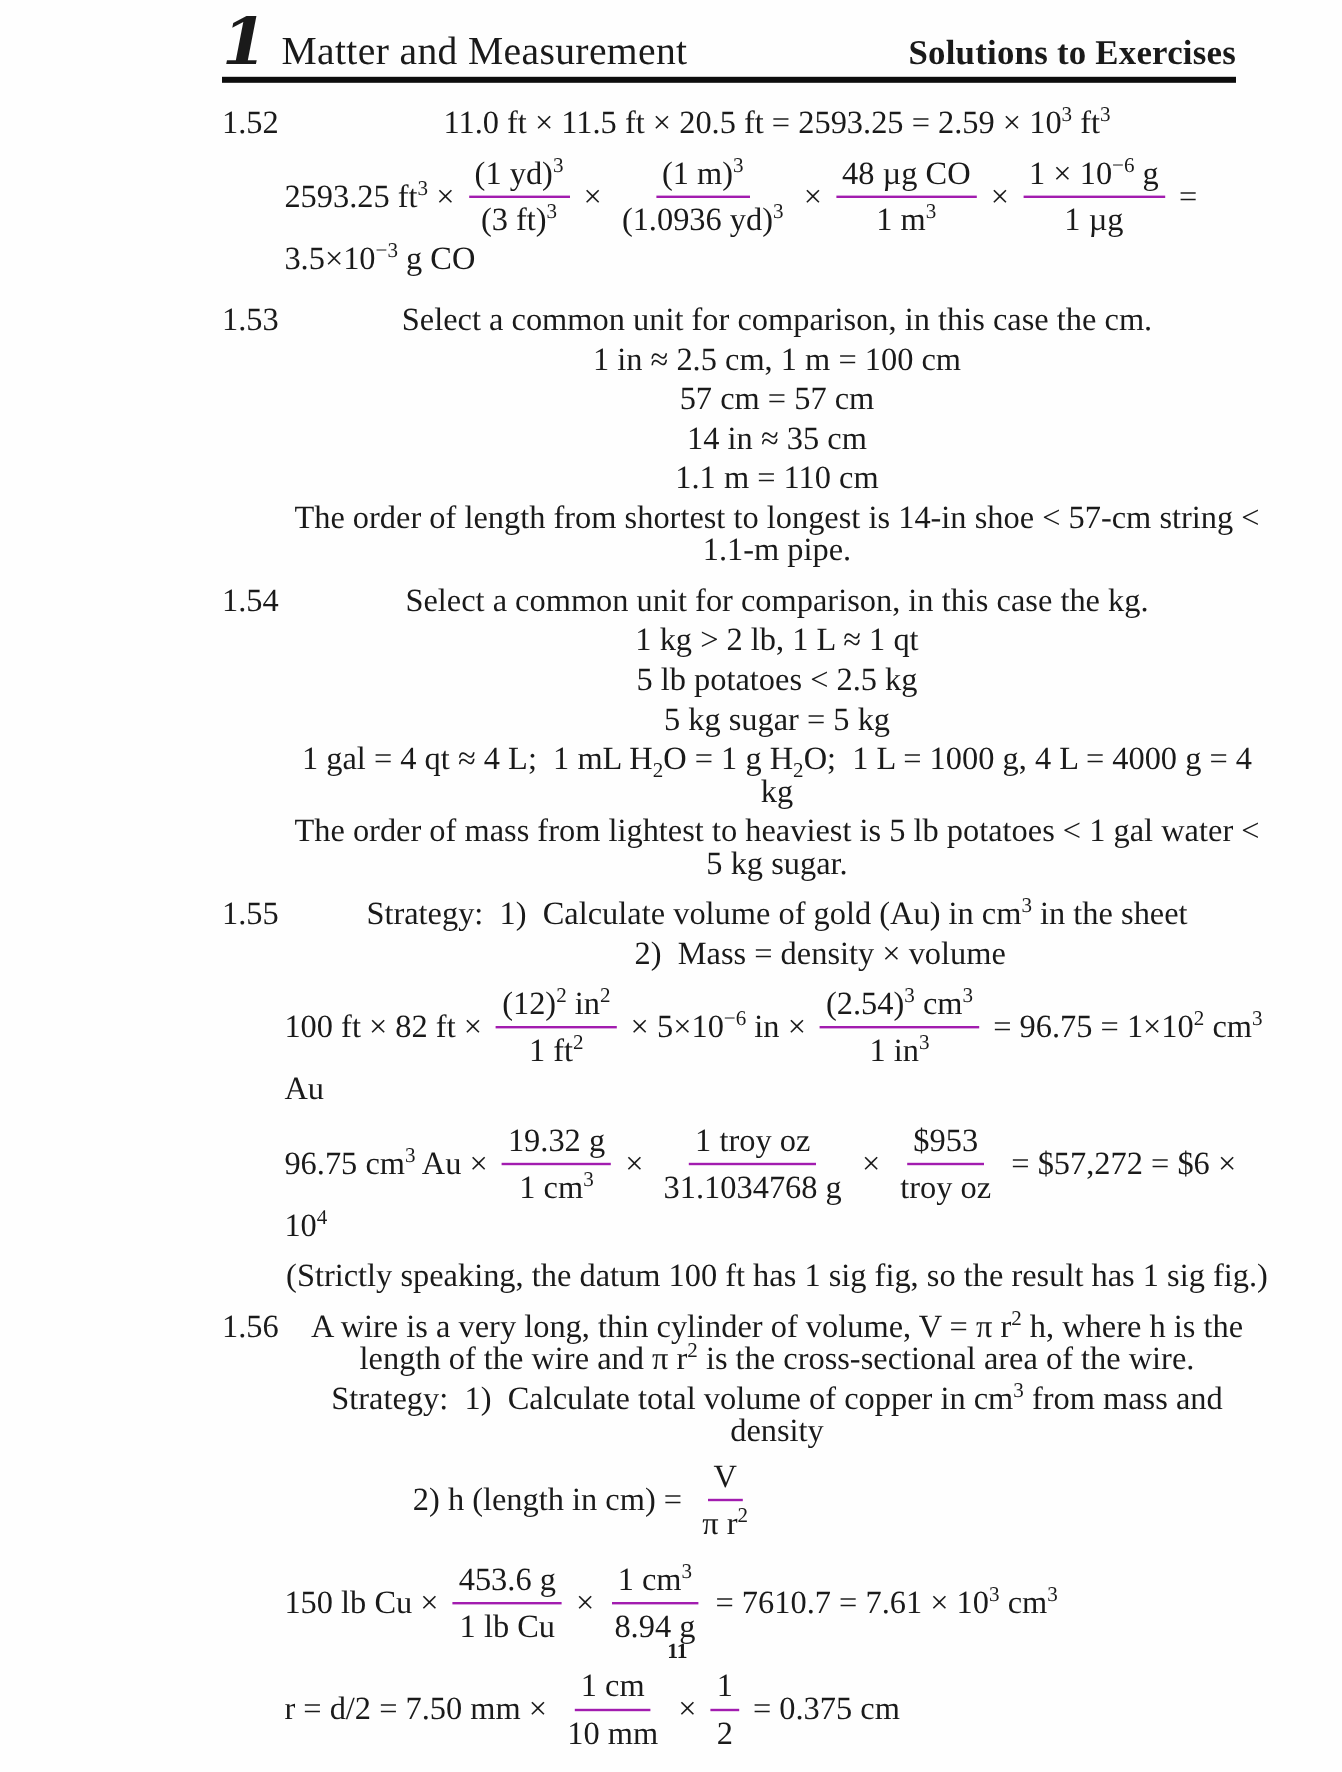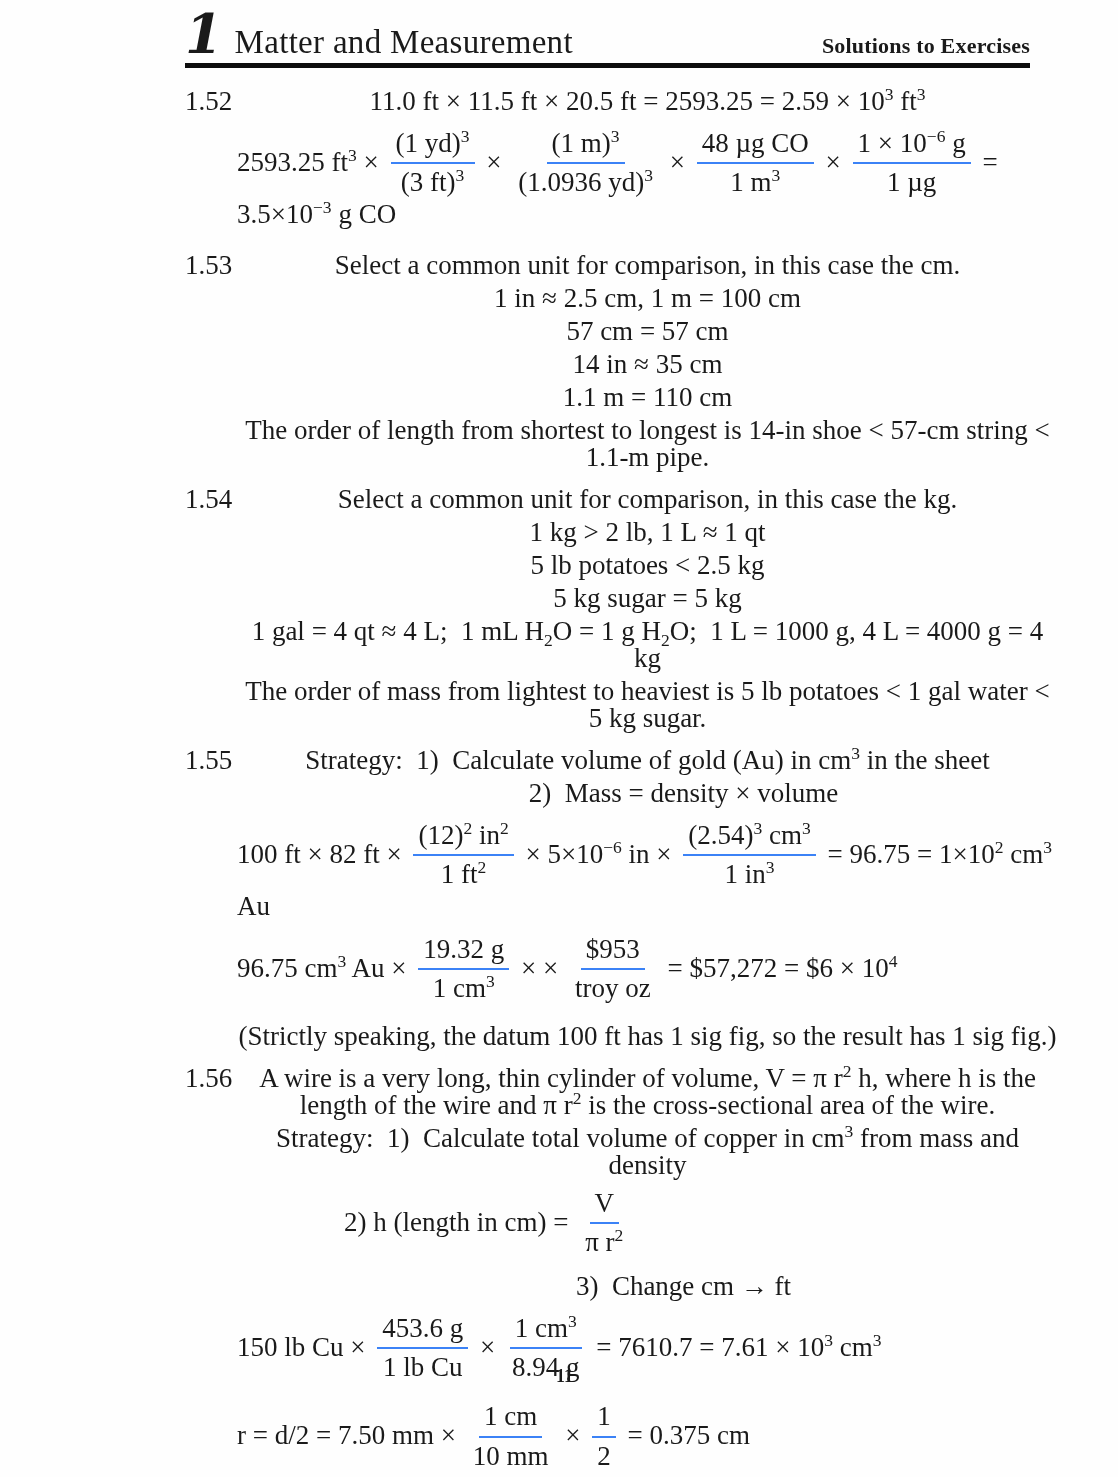--- a/index.html
+++ b/index.html
@@ -14,21 +14,21 @@
   .header {
     display:flex; align-items:baseline;
     margin:10px 88px 0 185px;
   }
   .chnum {
     font-size:54px; font-style:italic; font-weight:bold;
     line-height:0.9; margin-right:12px;
     font-family:"DejaVu Serif","Liberation Serif",serif;
   }
   .chtitle { font-size:33px; letter-spacing:0.3px; }
-  .rtitle { margin-left:auto; font-size:22px; font-weight:bold; letter-spacing:0.2px; }
+  .rtitle { margin-left:auto; font-size:29px; font-weight:bold; letter-spacing:0.2px; }
   .rule { height:5px; background:#0d0d0d; margin:2px 88px 0 185px; }
 
   #problems { padding:20px 60px 0 185px; font-size:27px; }
   .problem { display:flex; margin-bottom:9px; }
   .pnum { flex:0 0 52px; line-height:27px; }
   .pbody { flex:1 1 auto; max-width:830px; }
 
   .ln { line-height:27px; margin-bottom:6px;text-align:center; }
   .ln span { white-space:pre-wrap; }
   .eq { margin:14px 0 16px; line-height:26px; }
@@ -36,21 +36,21 @@
   .subeq { margin:10px 0 12px 107px; line-height:24px; }
 
   sup { font-size:0.65em; vertical-align:super; line-height:0; }
   sub { font-size:0.65em; vertical-align:sub; line-height:0; }
 
   .frac {
     display:inline-flex; flex-direction:column; align-items:center;
     vertical-align:middle; margin:0 5px; text-align:center;
     line-height:1.15; position:relative; top:-2px;
   }
-  .frac .num { padding:1px 5px 3px; border-bottom:2px solid #3b82f6;font-family:Liberation Serif, serif; }
+  .frac .num { padding:1px 5px 3px; border-bottom:2px solid #a21caf;font-family:Liberation Serif, serif; }
   .frac .den { padding:3px 5px 1px; }
 
   .footer {
     position:absolute; top:1366px; left:556px;
     font-size:18px; font-weight:bold;
   }
 </style>
 </head>
 <body>
 
@@ -112,37 +112,39 @@
           <div class="eq"><span>100 ft × 82 ft × </span><span class="frac">
               <span class="num"><span>(12)</span><sup>2</sup><span> in</span><sup>2</sup></span>
               <span class="den"><span>1 ft</span><sup>2</sup></span>
             </span><span> × 5×10</span><sup>−6</sup><span> in × </span><span class="frac">
               <span class="num"><span>(2.54)</span><sup>3</sup><span> cm</span><sup>3</sup></span>
               <span class="den"><span>1 in</span><sup>3</sup></span>
             </span><span> = 96.75 =  1×10</span><sup>2</sup><span> cm</span><sup>3</sup><span> Au</span></div>
           <div class="eq"><span>96.75 cm</span><sup>3</sup><span> Au × </span><span class="frac">
               <span class="num"><span>19.32 g</span></span>
               <span class="den"><span>1 cm</span><sup>3</sup></span>
-            </span><span> × </span><span> × </span><span class="frac">
+            </span><span> × </span><span class="frac">
+              <span class="num"><span>1 troy oz</span></span>
+              <span class="den"><span>31.1034768  g</span></span>
+            </span><span> × </span><span class="frac">
               <span class="num"><span>$953</span></span>
               <span class="den"><span>troy oz</span></span>
             </span><span> =  $57,272  =  $6 × 10</span><sup>4</sup></div>
           <div class="ln"><span>(Strictly speaking, the datum 100 ft has 1 sig fig, so the result has 1 sig fig.)</span></div>
         </div>
       </div>
       <div class="problem">
         <div class="pnum">1.56</div>
         <div class="pbody">
           <div class="ln"><span>A wire is a very long, thin cylinder of volume, V = π r</span><sup>2</sup><span> h, where h is the length of the wire and π r</span><sup>2</sup><span> is the cross-sectional area of the wire.</span></div>
           <div class="ln"><span>Strategy:  1)  Calculate total volume of copper in cm</span><sup>3</sup><span> from mass and density</span></div>
           <div class="subeq"><span>2)  h (length in cm) = </span><span class="frac">
               <span class="num"><span>V</span></span>
               <span class="den"><span>π r</span><sup>2</sup></span>
             </span></div>
-          <div class="ln sub"><span>3)  Change cm → ft</span></div>
           <div class="eq"><span>150 lb Cu × </span><span class="frac">
               <span class="num"><span>453.6 g</span></span>
               <span class="den"><span>1 lb Cu</span></span>
             </span><span> × </span><span class="frac">
               <span class="num"><span>1 cm</span><sup>3</sup></span>
               <span class="den"><span>8.94 g</span></span>
             </span><span> = 7610.7 = 7.61 × 10</span><sup>3</sup><span> cm</span><sup>3</sup></div>
           <div class="eq"><span>r = d/2 = 7.50 mm × </span><span class="frac">
               <span class="num"><span>1 cm</span></span>
               <span class="den"><span>10 mm</span></span>

